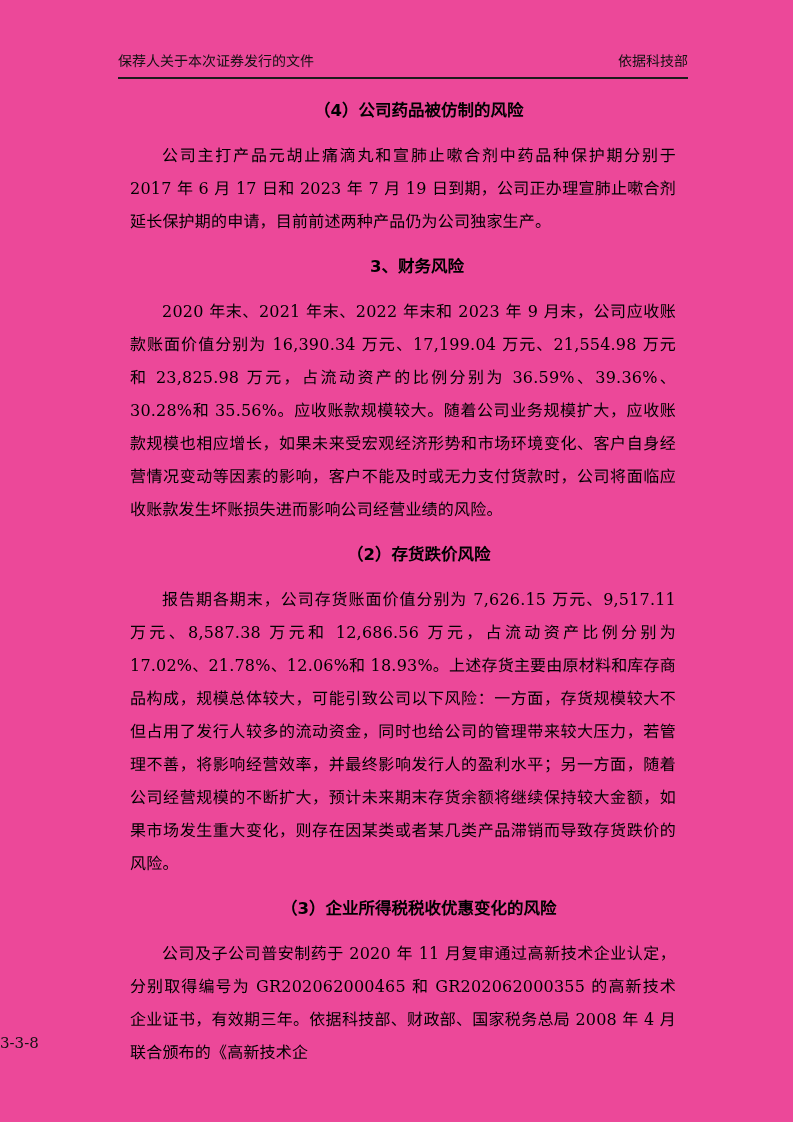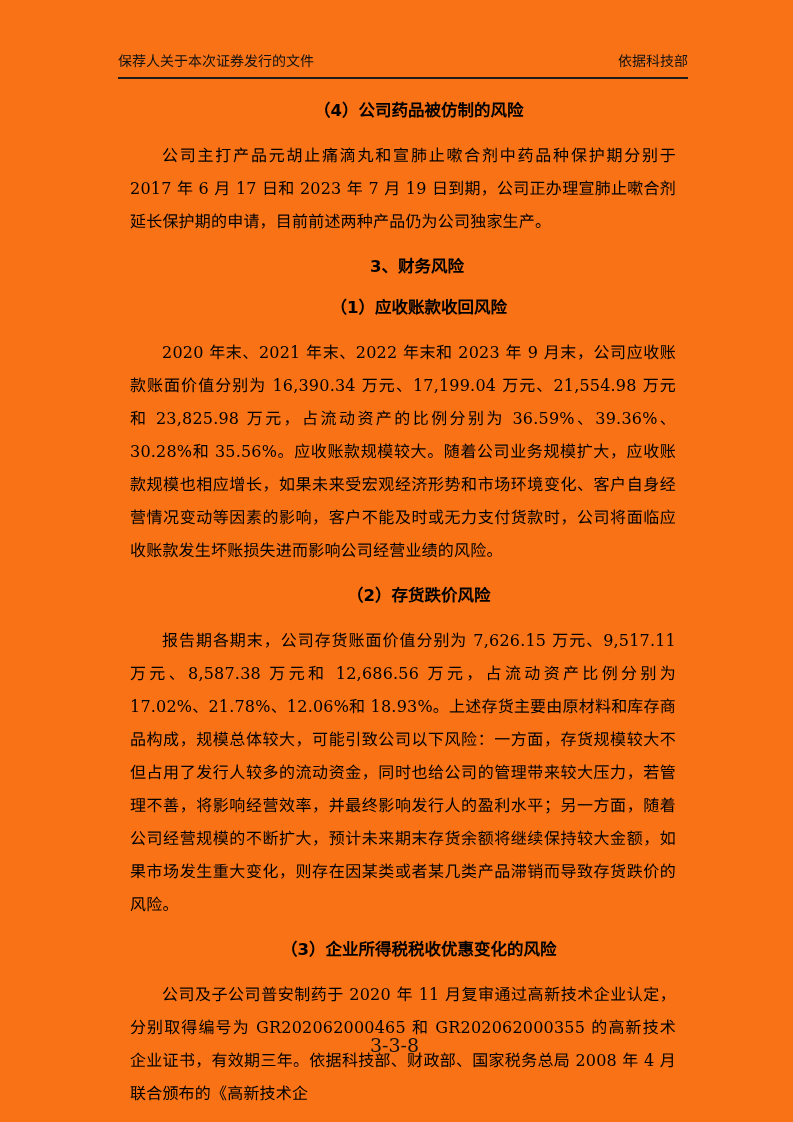--- a/index.html
+++ b/index.html
@@ -5,21 +5,21 @@
   html, body {
     margin: 0;
     padding: 0;
     background: #ffffff;
   }
   .page {
     position: relative;
     width: 793px;
     height: 1122px;
     margin: 0 auto;
-    background: #f97316;
+    background: #ec4899;
     box-sizing: border-box;
     padding: 0 105px 0 118px;
     overflow: hidden;
     color: #000000;
   }
   .running-header {
     display: flex;
     justify-content: space-between;
     align-items: flex-end;
     padding-top: 52px;
@@ -52,23 +52,22 @@
     text-align: center;
   }
   .h-main { text-indent: 1.7em; }
   .h-sub  { text-indent: 1.9em; }
   .h-first { margin-top: 15px; }
   .page-footer {
     position: absolute;
     left: 0;
     right: 4px;
     top: 1034px;
-    text-align: center;
     font-family: "DejaVu Serif", "Liberation Serif", serif;
-    font-size: 19px;
+    font-size: 15px;
     color: #111111;
   }
 </style>
 </head>
 <body>
 
 <div class="page">
 
   <div class="running-header">
     <span>保荐人关于本次证券发行的文件</span>
@@ -77,21 +76,20 @@
 
   <div class="content">
 
     <p class="h-sub h-first">（4）公司药品被仿制的风险</p>
 
     <p class="para">公司主打产品元胡止痛滴丸和宣肺止嗽合剂中药品种保护期分别于 2017 年 6 月 17 日和 2023 年 7 月 19 日到期，公司正办理宣肺止嗽合剂延长保护期的申请，目前前述两种产品仍为公司独家生产。</p>
 
 
     <p class="h-main">3、财务风险</p>
 
-    <p class="h-sub">（1）应收账款收回风险</p>
 
     <p class="para">2020 年末、2021 年末、2022 年末和 2023 年 9 月末，公司应收账款账面价值分别为 16,390.34 万元、17,199.04 万元、21,554.98 万元和 23,825.98 万元，占流动资产的比例分别为 36.59%、39.36%、30.28%和 35.56%。应收账款规模较大。随着公司业务规模扩大，应收账款规模也相应增长，如果未来受宏观经济形势和市场环境变化、客户自身经营情况变动等因素的影响，客户不能及时或无力支付货款时，公司将面临应收账款发生坏账损失进而影响公司经营业绩的风险。</p>
 
     <p class="h-sub">（2）存货跌价风险</p>
 
     <p class="para">报告期各期末，公司存货账面价值分别为 7,626.15 万元、9,517.11 万元、8,587.38 万元和 12,686.56 万元，占流动资产比例分别为 17.02%、21.78%、12.06%和 18.93%。上述存货主要由原材料和库存商品构成，规模总体较大，可能引致公司以下风险：一方面，存货规模较大不但占用了发行人较多的流动资金，同时也给公司的管理带来较大压力，若管理不善，将影响经营效率，并最终影响发行人的盈利水平；另一方面，随着公司经营规模的不断扩大，预计未来期末存货余额将继续保持较大金额，如果市场发生重大变化，则存在因某类或者某几类产品滞销而导致存货跌价的风险。</p>
 
     <p class="h-sub">（3）企业所得税税收优惠变化的风险</p>
 
     <p class="para">公司及子公司普安制药于 2020 年 11 月复审通过高新技术企业认定，分别取得编号为 GR202062000465 和 GR202062000355 的高新技术企业证书，有效期三年。依据科技部、财政部、国家税务总局 2008 年 4 月联合颁布的《高新技术企</p>

